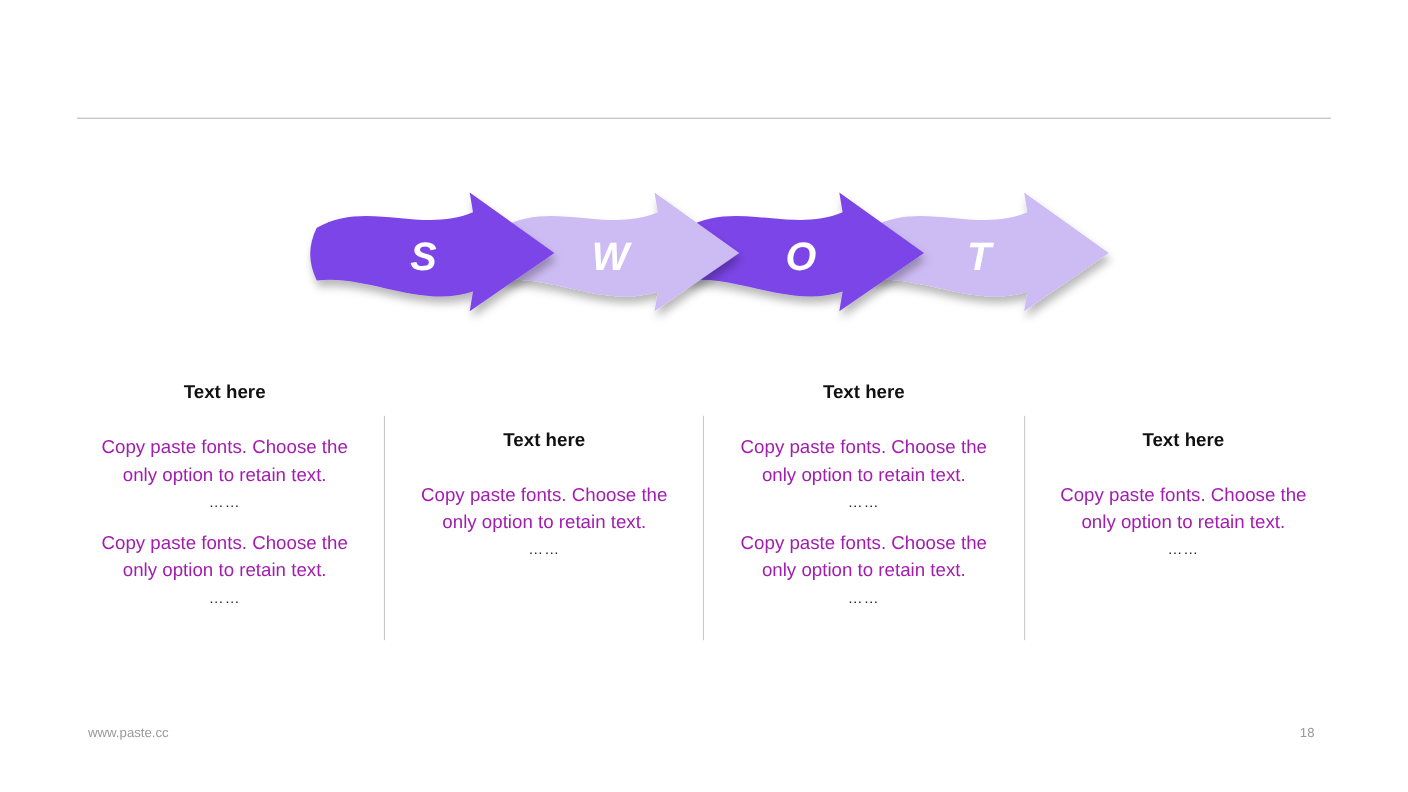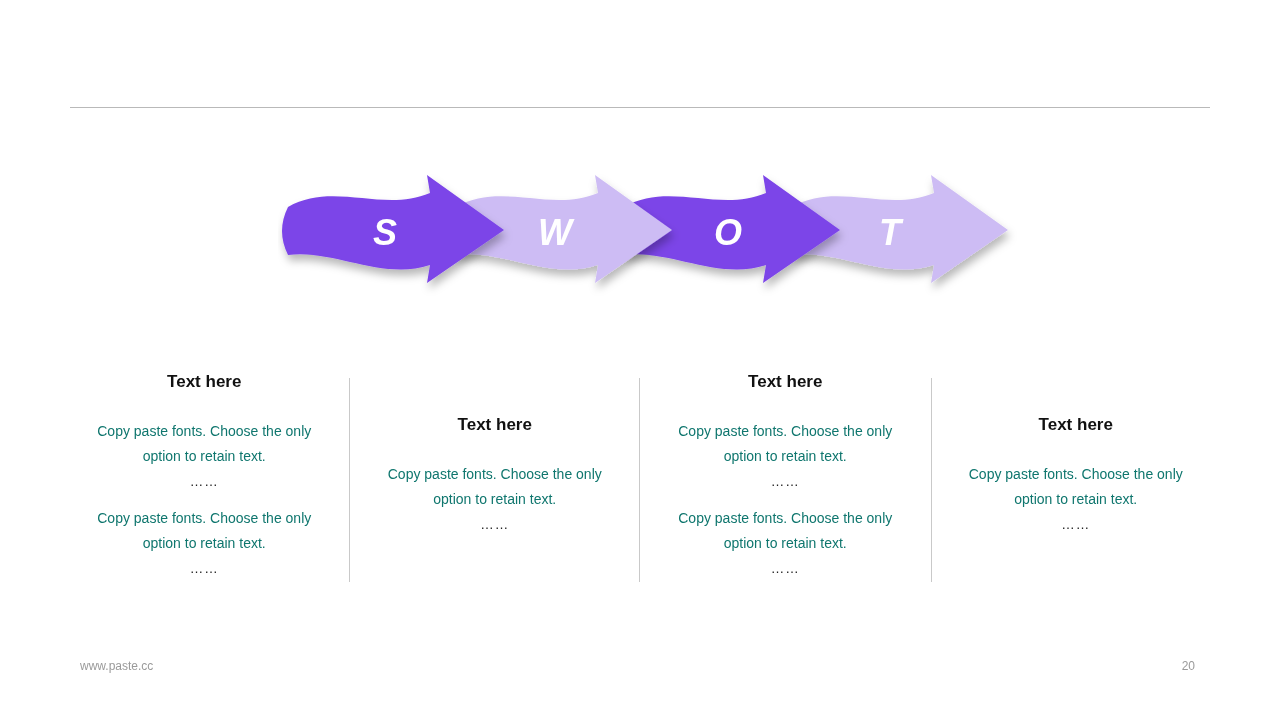--- a/index.html
+++ b/index.html
@@ -3,25 +3,25 @@
 <meta charset="utf-8">
 <style>
   html,body{margin:0;padding:0;background:#ffffff;}
   body{width:1280px;height:720px;font-family:"Liberation Sans",sans-serif;}
   .slide{position:relative;width:1280px;height:720px;background:#ffffff;overflow:hidden;}
 
   .top-rule{position:absolute;left:70px;top:107px;width:1140px;height:1px;background:#b9b9b9;}
 
   .arrows-wrap{position:absolute;left:278px;top:163px;width:740px;height:140px;}
 
-  .columns{position:absolute;left:59px;top:372px;width:1162px;display:flex;align-items:flex-start;}
+  .columns{position:absolute;left:59px;top:347px;width:1162px;display:flex;align-items:flex-start;}
   .col{width:25%;box-sizing:border-box;text-align:center;padding:0 30px;}
   .col.offset{padding-top:43px;}
   .col-title{font-size:17px;font-weight:bold;color:#111111;line-height:20px;margin:0 0 27px 0;}
-  .para{font-size:14px;color:#0f766e;line-height:25px;margin:0;}
+  .para{font-size:17px;color:#a21caf;line-height:25px;margin:0;}
   .more{font-size:13.5px;color:#222222;line-height:25px;letter-spacing:1px;margin:0 0 12px 0;}
 
   .divider{position:absolute;top:378px;width:1px;height:204px;background:#c9c9c9;}
   .divider-1{left:349px;}
   .divider-2{left:639px;}
   .divider-3{left:931px;}
 
   .footer-left{position:absolute;left:80px;top:659px;font-size:12px;color:#9a9a9a;text-decoration:none;}
   .footer-right{position:absolute;right:85px;top:659px;font-size:12px;color:#9a9a9a;}
 
@@ -92,15 +92,15 @@
       <div class="more">……</div>
     </div>
 
   </div>
 
   <div class="divider divider-1"></div>
   <div class="divider divider-2"></div>
   <div class="divider divider-3"></div>
 
   <a class="footer-left">www.paste.cc</a>
-  <div class="footer-right">20</div>
+  <div class="footer-right">18</div>
 
 </div>
 
 </body></html>

